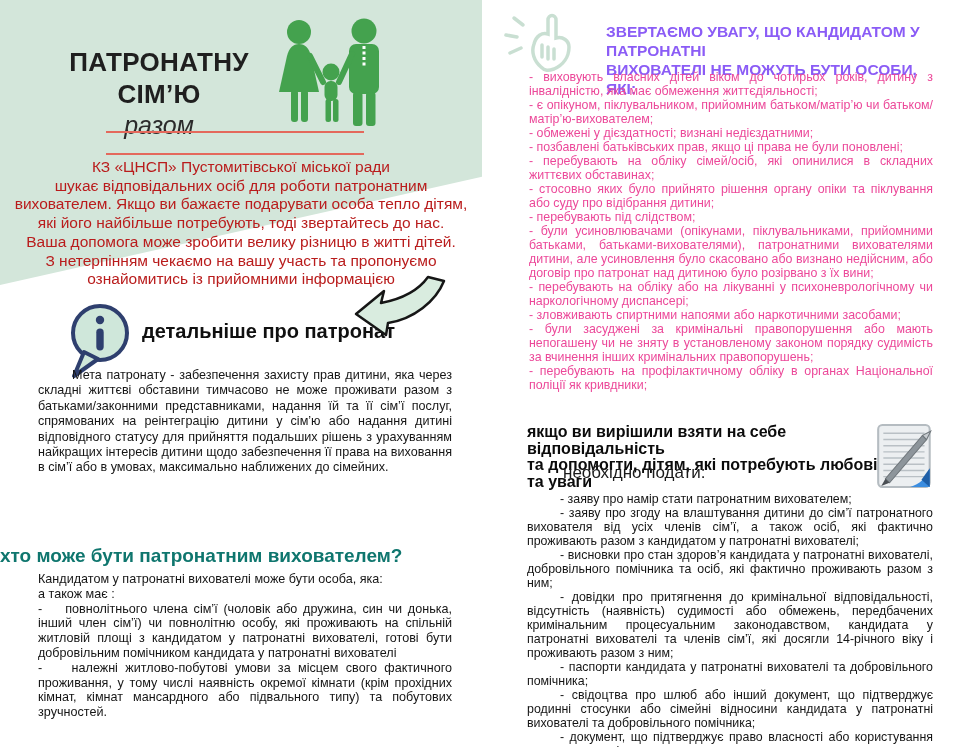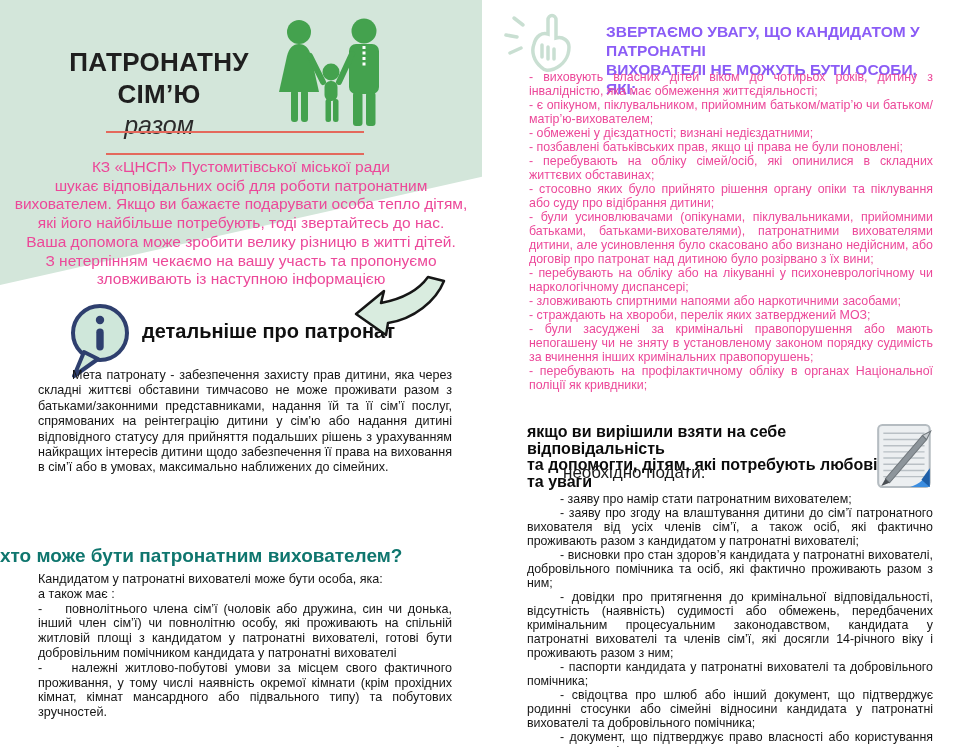--- a/index.html
+++ b/index.html
@@ -14,21 +14,21 @@
     clip-path:polygon(0 0, 100% 0, 100% 62%, 0 100%);
   }
   .title-block { position:absolute; left:43px; top:46px; width:232px; text-align:center; color:#2b2b2b; }
   .title-line1 { font-size:25px; line-height:30px; }
   .title-line2 { font-size:26px; line-height:32px; font-weight:bold; color:#1f1f1f; letter-spacing:.3px; }
   .title-line3 { font-size:25px; line-height:30px;font-style:italic; }
   .family-icon { position:absolute; left:276px; top:18px; width:112px; height:118px; }
   .redline { position:absolute; left:106px; width:258px; height:2px; background:#e4695c; }
   .redline.r1 { top:131px; } .redline.r2 { top:153px; }
   .intro { position:absolute; left:10px; top:158px; width:462px; text-align:center;
-           font-size:15.5px; line-height:18.7px; color:#ec4899; z-index:2; }
+           font-size:15.5px; line-height:18.7px; color:#b91c1c; z-index:2; }
   .bubble-icon { position:absolute; left:66px; top:300px; width:68px; height:82px; }
   .detail-heading { position:absolute; left:142px; top:320px; font-size:20px; font-weight:bold; color:#101010; }
   .arrow-icon { position:absolute; left:350px; top:274px; width:100px; height:74px; }
   .left-body { position:absolute; left:38px; top:368px; width:414px; font-size:12.6px;
                line-height:15.4px; text-align:justify; color:#151515; }
   .left-body p { margin:0; text-indent:34px; }
   .who-heading { position:absolute; left:0; top:545px; width:482px; text-align:left;
                  font-size:19px; font-weight:bold; color:#0f766e; }
   .who-list { position:absolute; left:38px; top:572px; width:414px; font-size:12.6px;
               line-height:14.8px; text-align:justify; color:#151515; }
@@ -86,21 +86,21 @@
   <div class="redline r1"></div>
   <div class="redline r2"></div>
 
   <div class="intro">
       <div class="intro-line">КЗ «ЦНСП» Пустомитівської міської ради</div>
       <div class="intro-line">шукає відповідальних осіб для роботи патронатним</div>
       <div class="intro-line">вихователем. Якщо ви бажаєте подарувати особа тепло дітям,</div>
       <div class="intro-line">які його найбільше потребують, тоді звертайтесь до нас.</div>
       <div class="intro-line">Ваша допомога може зробити велику різницю в житті дітей.</div>
       <div class="intro-line">З нетерпінням чекаємо на вашу участь та пропонуємо</div>
-      <div class="intro-line">зловживають із наступною інформацією</div>
+      <div class="intro-line">ознайомитись із прийомними інформацією</div>
     </div>
 
   <div class="bubble-icon">
     <svg width="68" height="82" viewBox="0 0 68 82">
       <circle cx="34" cy="33" r="27" fill="#cfe7da" stroke="#2e3f6e" stroke-width="4"></circle>
       <path d="M18,52 L8,76 L32,59 Z" fill="#cfe7da" stroke="#2e3f6e" stroke-width="4" stroke-linejoin="round"></path>
       <circle cx="34" cy="20" r="4.2" fill="#2e3f6e"></circle>
       <rect x="30.3" y="28.5" width="7.4" height="22" rx="3.7" fill="#2e3f6e"></rect>
     </svg>
   </div>
@@ -143,24 +143,24 @@
       <div class="attn-line">ВИХОВАТЕЛІ НЕ МОЖУТЬ БУТИ ОСОБИ, ЯКІ:</div>
     </div>
 
   <div class="restrictions">
       <div class="restriction-item">- виховують власних дітей віком до чотирьох років, дитину з інвалідністю, яка має обмеження життєдіяльності;</div>
       <div class="restriction-item">- є опікуном, піклувальником, прийомним батьком/матір’ю чи батьком/матір’ю-вихователем;</div>
       <div class="restriction-item">- обмежені у дієздатності; визнані недієздатними;</div>
       <div class="restriction-item">- позбавлені батьківських прав, якщо ці права не були поновлені;</div>
       <div class="restriction-item">- перебувають на обліку сімей/осіб, які опинилися в складних життєвих обставинах;</div>
       <div class="restriction-item">- стосовно яких було прийнято рішення органу опіки та піклування або суду про відібрання дитини;</div>
+      <div class="restriction-item">- перебувають під слідством;</div>
       <div class="restriction-item">- були усиновлювачами (опікунами, піклувальниками, прийомними батьками, батьками-вихователями), патронатними вихователями дитини, але усиновлення було скасовано або визнано недійсним, або договір про патронат над дитиною було розірвано з їх вини;</div>
       <div class="restriction-item">- перебувають на обліку або на лікуванні у психоневрологічному чи наркологічному диспансері;</div>
       <div class="restriction-item">- зловживають спиртними напоями або наркотичними засобами;</div>
-      <div class="restriction-item">- страждають на хвороби, перелік яких затверджений МОЗ;</div>
       <div class="restriction-item">- були засуджені за кримінальні правопорушення або мають непогашену чи не зняту в установленому законом порядку судимість за вчинення інших кримінальних правопорушень;</div>
       <div class="restriction-item">- перебувають на профілактичному обліку в органах Національної поліції як кривдники;</div>
     </div>
 
   <div class="decision-heading">
       <div class="decision-line">якщо ви вирішили  взяти на себе відповідальність</div>
       <div class="decision-line">та допомогти, дітям, які потребують любові та уваги</div>
     </div>
 
   <div class="notepad-icon">

